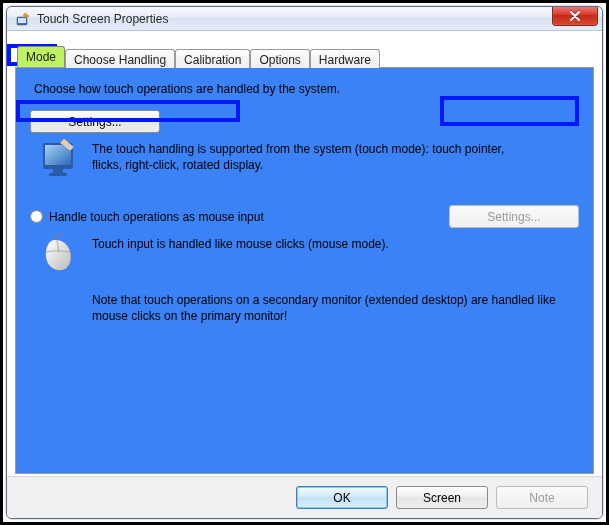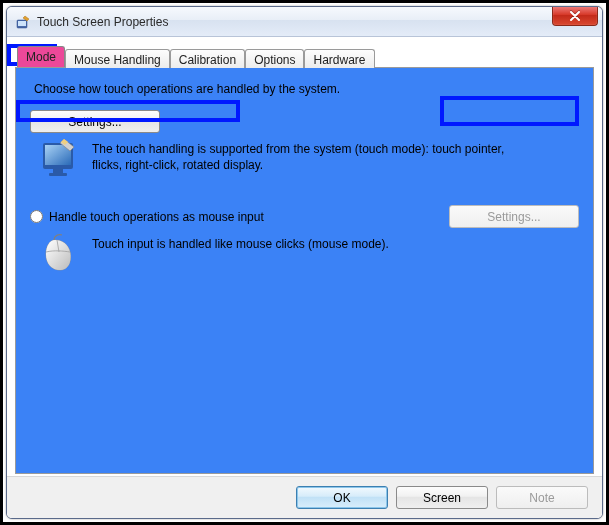--- a/index.html
+++ b/index.html
@@ -24,21 +24,21 @@
     position: absolute;
     top: 3px; left: 3px;
     width: 597px; height: 513px;
     border: 1px solid #5a6a8a;
     border-radius: 6px;
     overflow: hidden;
     background: #fff;
     box-shadow: 0 0 2px rgba(0,0,0,.4);
   }
   .titlebar {
-    height: 30px;
+    height: 24px;
     background: linear-gradient(to bottom, #f6f9fd 0%, #e8eef7 45%, #d8e2f0 46%, #e4ecf8 100%);
     border-bottom: 1px solid #b8c4d8;
     display: flex;
     align-items: center;
     padding-left: 8px;
     position: relative;
   }
   .titlebar .app-icon {
     width: 16px; height: 16px;
     margin-right: 6px;
@@ -87,21 +87,21 @@
     font-size: 12px;
     margin-right: 0px;
     border-radius: 3px 3px 0 0;
     color: #222;
     cursor: pointer;
     position: relative;
     top: 1px;
     height: 19px;
   }
   .tab.active {
-    background: #ec4899;
+    background: #bef264;
     border-color: #888;
     top: 0;
     height: 21px;
     padding-top:3px;
     z-index: 3;
   }
   .tabpanel {
     border: 1px solid #9a9a9a;
     background: #3b82f6;
     position: relative;
@@ -222,21 +222,21 @@
         <svg width="12" height="10" viewBox="0 0 12 10">
           <path d="M2 1 L10 9 M10 1 L2 9" stroke="#fff" stroke-width="2" stroke-linecap="round"></path>
         </svg>
       </div>
     </div>
 
     <div class="client-area">
 
       <div class="tabstrip">
         <div class="tab active">Mode</div>
-        <div class="tab">Mouse Handling</div>
+        <div class="tab">Choose Handling</div>
         <div class="tab">Calibration</div>
         <div class="tab">Options</div>
         <div class="tab">Hardware</div>
       </div>
 
       <div class="tabpanel">
         <p class="intro">Choose how touch operations are handled by the system.</p>
 
         <div class="option-row">
           <button class="settings-btn">Settings...</button>
@@ -280,20 +280,21 @@
                     <stop offset="1" stop-color="#bcbcbc"></stop>
                   </linearGradient>
                 </defs>
               <path d="M17 6 L19 18" stroke="#a0a0a0" stroke-width="0.8"></path>
               <path d="M6 18 C14 16 24 17 30 18" stroke="#a0a0a0" stroke-width="0.8" fill="none"></path>
               <path d="M14 6 C14 2 18 0 22 1" stroke="#808080" stroke-width="1.2" fill="none"></path>
             </svg>
           </div>
           <div class="desc-text" style="max-width:430px;">Touch input is handled like mouse clicks (mouse mode).</div>
         </div>
+        <div class="note-text" style="max-width:470px;">Note that touch operations on a secondary monitor (extended desktop) are handled like mouse clicks on the primary monitor!</div>
 
         <div class="hl" style="left:-9px; top:-24px; width:50px; height:22px;"></div>
         <div class="hl" style="left:0px; top:32px; width:224px; height:22px;"></div>
         <div class="hl" style="left:424px; top:28px; width:139px; height:30px;"></div>
       </div>
 
       <div class="button-row">
         <button class="dlg-btn default">OK</button>
         <button class="dlg-btn">Screen</button>
         <button class="dlg-btn" disabled="">Note</button>

